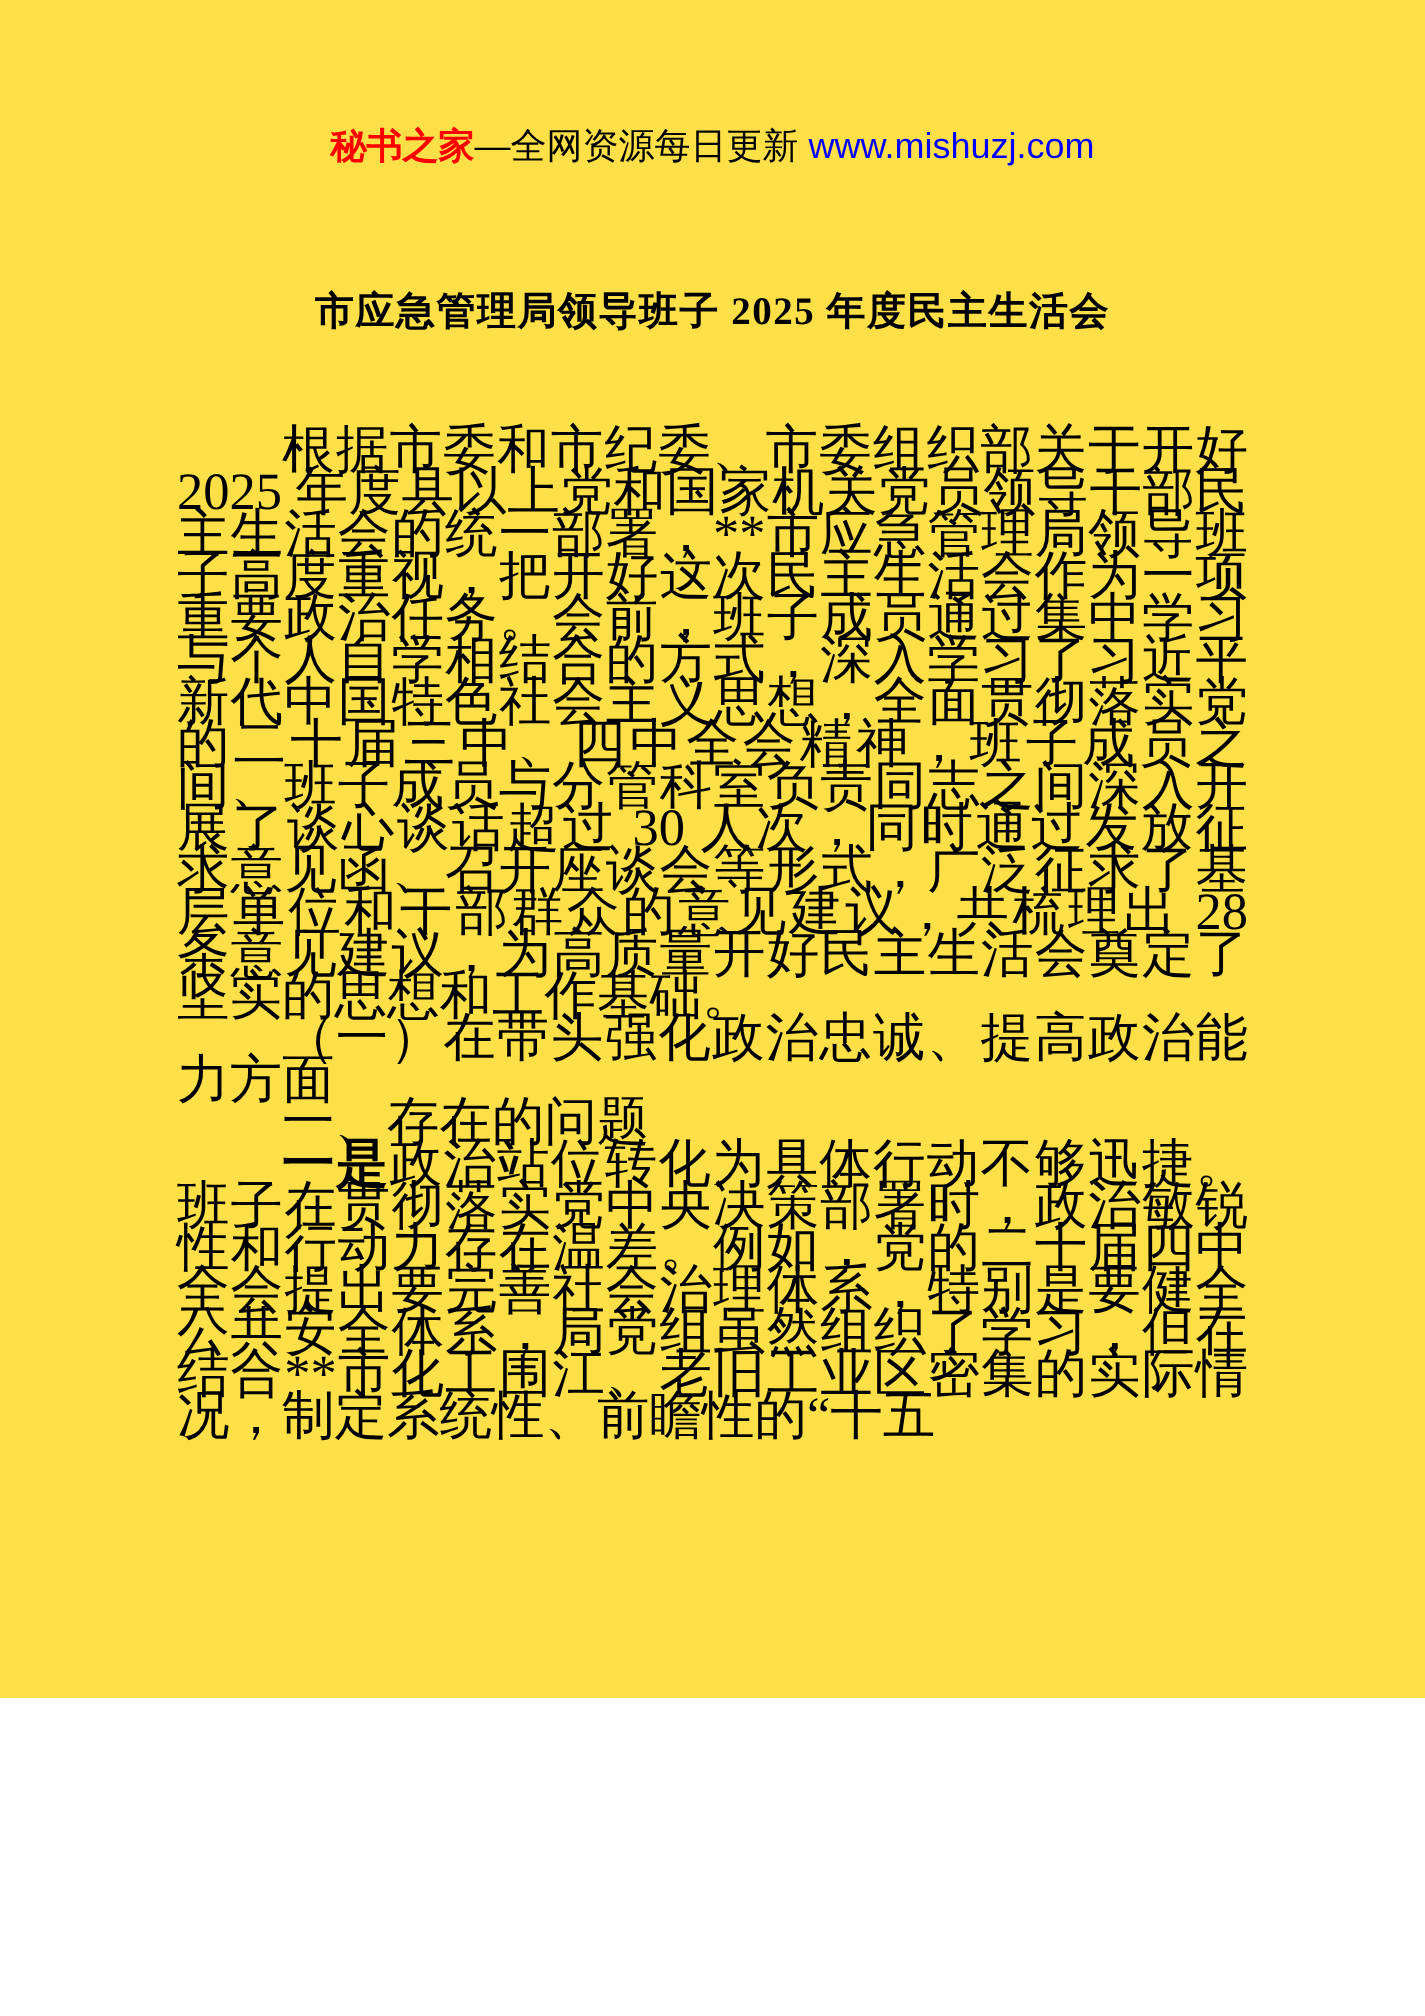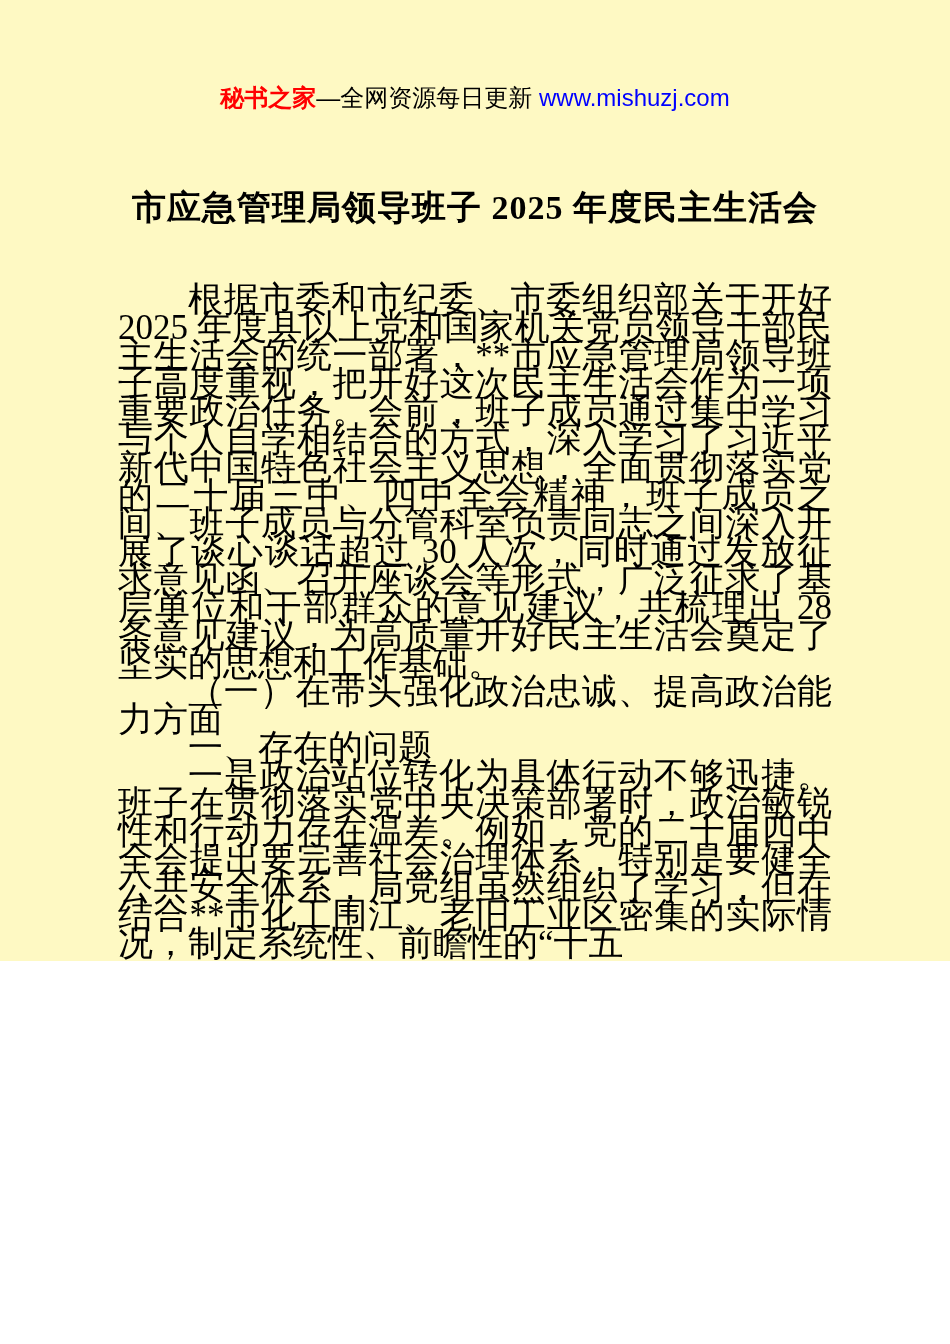--- a/index.html
+++ b/index.html
@@ -3,22 +3,22 @@
 <meta charset="utf-8">
 <style>
   html, body {
     margin: 0;
     padding: 0;
     background: #ffffff;
   }
   .page {
     position: relative;
     width: 950px;
-    height: 961px;
-    background: #fef9c3;
+    height: 1132px;
+    background: #fde047;
     overflow: hidden;
     font-family: "Liberation Serif", serif;
     color: #000000;
   }
   
   .doc-header {
     margin-top: 82px;
     text-align: center;
     font-family: "Liberation Sans", sans-serif;
     font-size: 24px;
@@ -33,39 +33,39 @@
     color: #000000;
   }
   .url {
     color: #0000ff;
   }
   
   .doc-title {
     margin-top: 66px;
     text-align: center;
     font-weight: bold;
-    font-size: 34px;
+    font-size: 26px;
     line-height: 56px;
     letter-spacing: 1px;
   }
   
   .doc-body {
     width: 714px;
     margin: 50px auto 0 auto;
     font-size: 35px;
     line-height: 28px;
     text-align: justify;
   }
   .doc-body p {
     margin: 0;
     padding: 0;
     text-indent: 2em;
   }
   .lead-bold {
-    font-weight: normal;
+    font-weight: bold;
   }
 </style>
 </head>
 <body>
 
 <div class="page">
 
   <div class="doc-header">
     <span class="brand">秘书之家</span><span class="tagline">—全网资源每日更新 </span><span class="url">www.mishuzj.com</span>
   </div>

